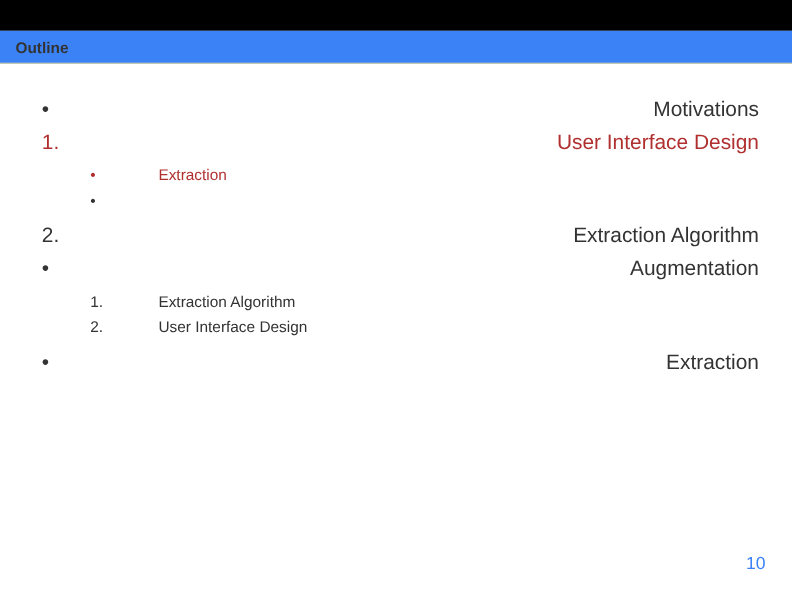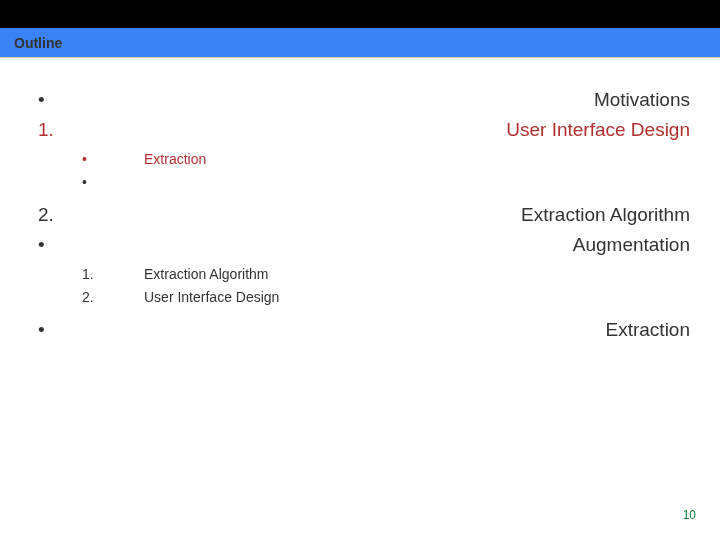--- a/index.html
+++ b/index.html
@@ -85,22 +85,22 @@
       margin-left: 28px;
     }
     .level2.highlighted .text,
     .level2.highlighted .marker {
       color: #b03030;
     }
     .page-number {
       position: absolute;
       bottom: 18px;
       right: 24px;
-      font-size: 12px;
-      color: #15803d;
+      font-size: 16px;
+      color: #3b82f6;
     }
   </style>
 </head>
 <body>
 
 <div class="black-bar"></div>
 <div class="title-bar">
   <span class="title-text">Outline</span>
 </div>
 

